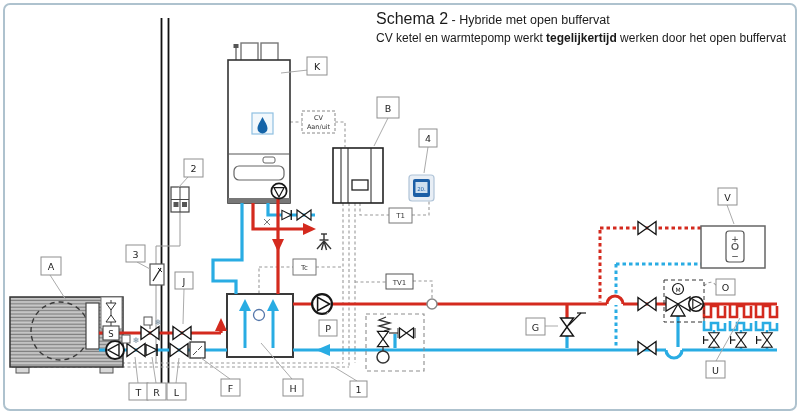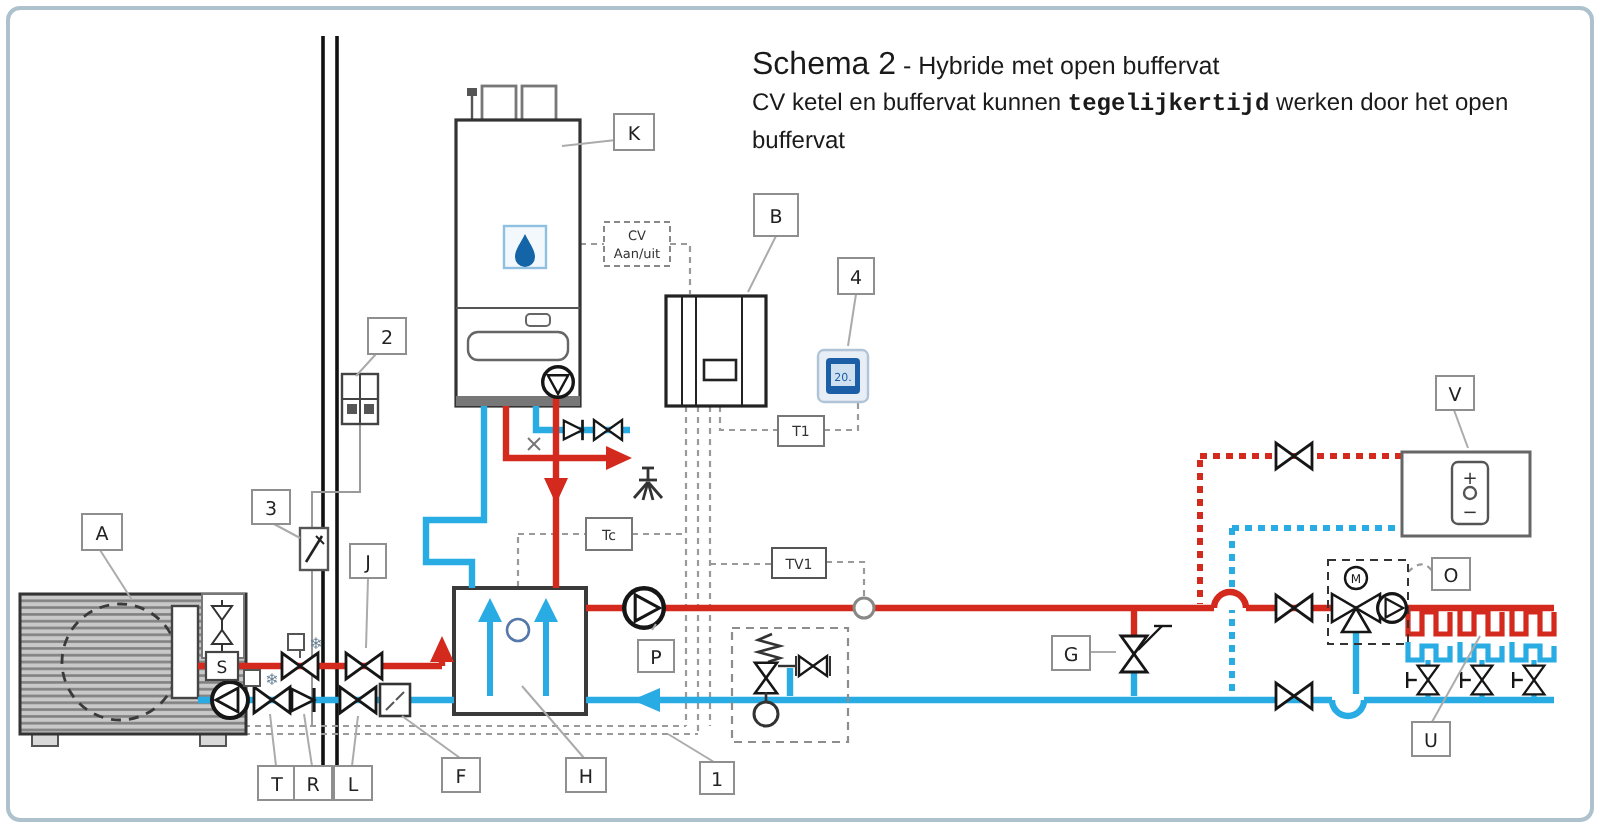--- a/index.html
+++ b/index.html
@@ -1,23 +1,23 @@
 <!DOCTYPE html>
 <html><head>
 <meta charset="utf-8">
 <style>
   html,body{margin:0;padding:0;background:#fff;}
   #canvas{position:relative;width:800px;height:414px;background:#ffffff;overflow:hidden;
           font-family:"Liberation Sans",sans-serif;}
   #diagram{position:absolute;left:0;top:0;}
-  #titleblock{position:absolute;left:376px;top:24px;width:412px;color:#1a1a1a;
+  #titleblock{position:absolute;left:376px;top:10px;width:412px;color:#1a1a1a;
               font-size:12px;line-height:18px;}
   #titleblock .schema{font-size:16px;}
   #titleblock .sub{font-size:12.5px;}
-  #titleblock b{font-weight:bold;font-family:Liberation Mono, monospace;}
+  #titleblock b{font-weight:bold;}
   svg text{font-family:"DejaVu Sans",sans-serif;}
 </style>
 </head>
 <body>
 
 <div id="canvas">
 
 <svg id="diagram" width="800" height="414" viewBox="0 0 800 414">
   <defs>
     <pattern id="fins" width="4" height="3.4" patternUnits="userSpaceOnUse">
@@ -374,17 +374,17 @@
     <rect x="706" y="361" width="19" height="17" fill="#fff" stroke="#8f8f8f"></rect>
         <text x="715.5" y="373.5">U</text>
   </g>
 </svg>
 
 <div id="titleblock">
   <div>
     <span class="schema">Schema 2</span><span class="sub"> - Hybride met open buffervat</span>
   </div>
   <div>
-    <span>CV ketel en buffervat kunnen </span><b>tegelijkertijd</b><span> werken door het open buffervat</span>
+    <span>CV ketel en warmtepomp werkt </span><b>tegelijkertijd</b><span> werken door het open buffervat</span>
   </div>
 </div>
 
 </div>
 
 </body></html>

